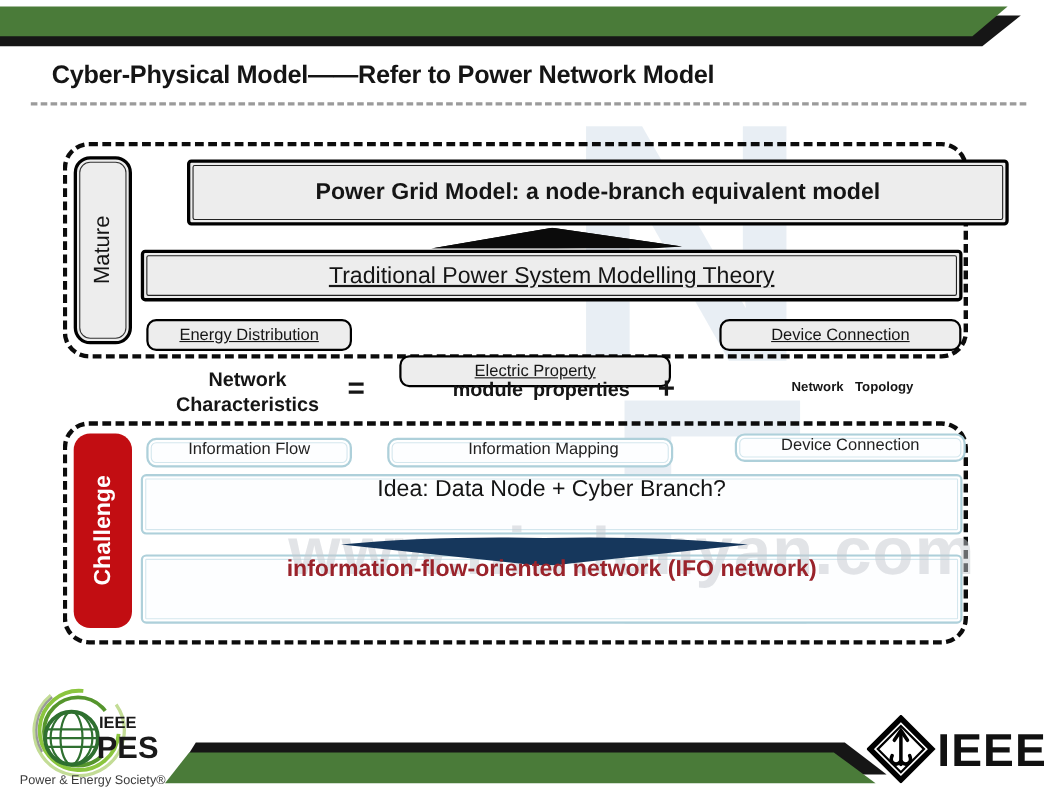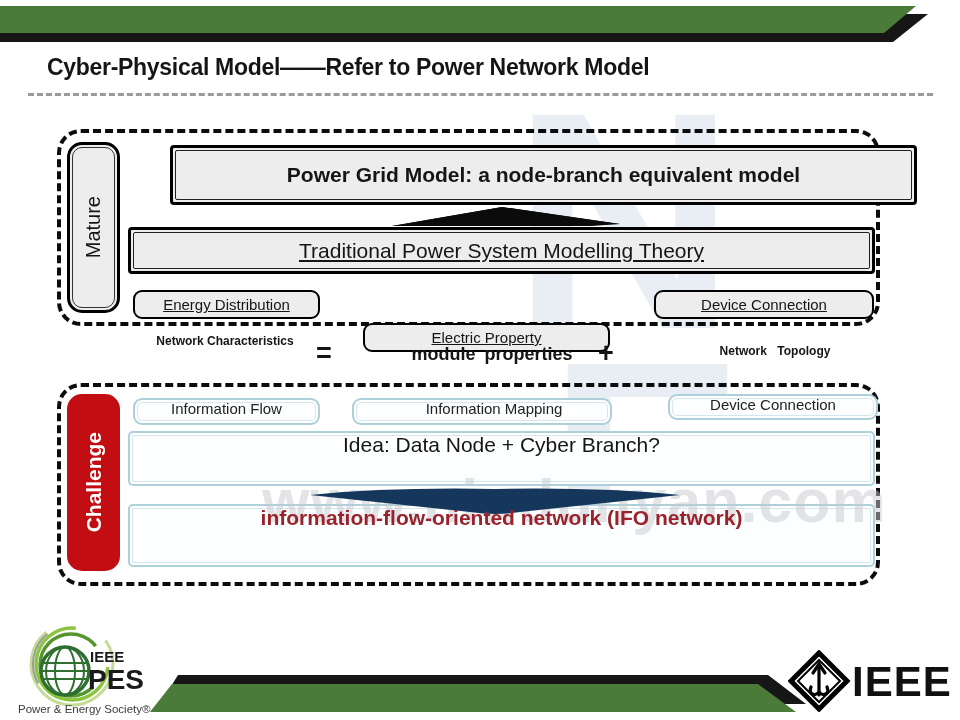--- a/index.html
+++ b/index.html
@@ -42,21 +42,21 @@
   .gbox::after{content:"";position:absolute;inset:2px;border:1px solid #222;border-radius:2px;}
   #pg-box{left:67px;top:12px;width:747px;height:60px;font-size:21px;font-weight:bold;margin-left:42px;}
   #trad-box{left:67px;top:94px;width:747px;height:47px;font-size:21px;text-decoration:underline;}
   .gtag{position:absolute;top:157px;height:29px;background:var(--box-gray);border:2px solid #000;
     border-radius:9px;display:flex;align-items:center;justify-content:center;font-size:15px;text-decoration:underline;}
   #gtag-0{left:72px;width:187px;}
   #gtag-1{left:302px;width:247px;margin-top:33px;}
   #gtag-2{left:593px;width:220px;}
   
   .eq{font-weight:bold;text-align:center;}
-  #eq-lhs{left:125px;top:334px;width:200px;font-size:12px;line-height:1.25;}
+  #eq-lhs{left:125px;top:334px;width:200px;font-size:18px;line-height:1.25;}
   #eq-equals{left:316px;top:338px;font-size:27px;}
   #eq-term1{left:367px;top:344px;width:250px;font-size:18px;word-spacing:4px;}
   #eq-plus{left:598px;top:338px;font-size:27px;}
   #eq-term2{left:655px;top:344px;width:240px;font-size:12px;word-spacing:7px;}
   
   .bbox{position:absolute;background:#fdfeff;border:2px solid var(--blue-border);
     box-shadow:inset 0 0 0 2px #ffffff, inset 0 0 0 3px #d4e7ee;
     display:flex;align-items:flex-start;justify-content:center;text-align:center;}
   .btag{height:27px;border-radius:9px;font-size:15px;color:#222;}
   #btag-0{left:72px;top:11px;width:187px;}

